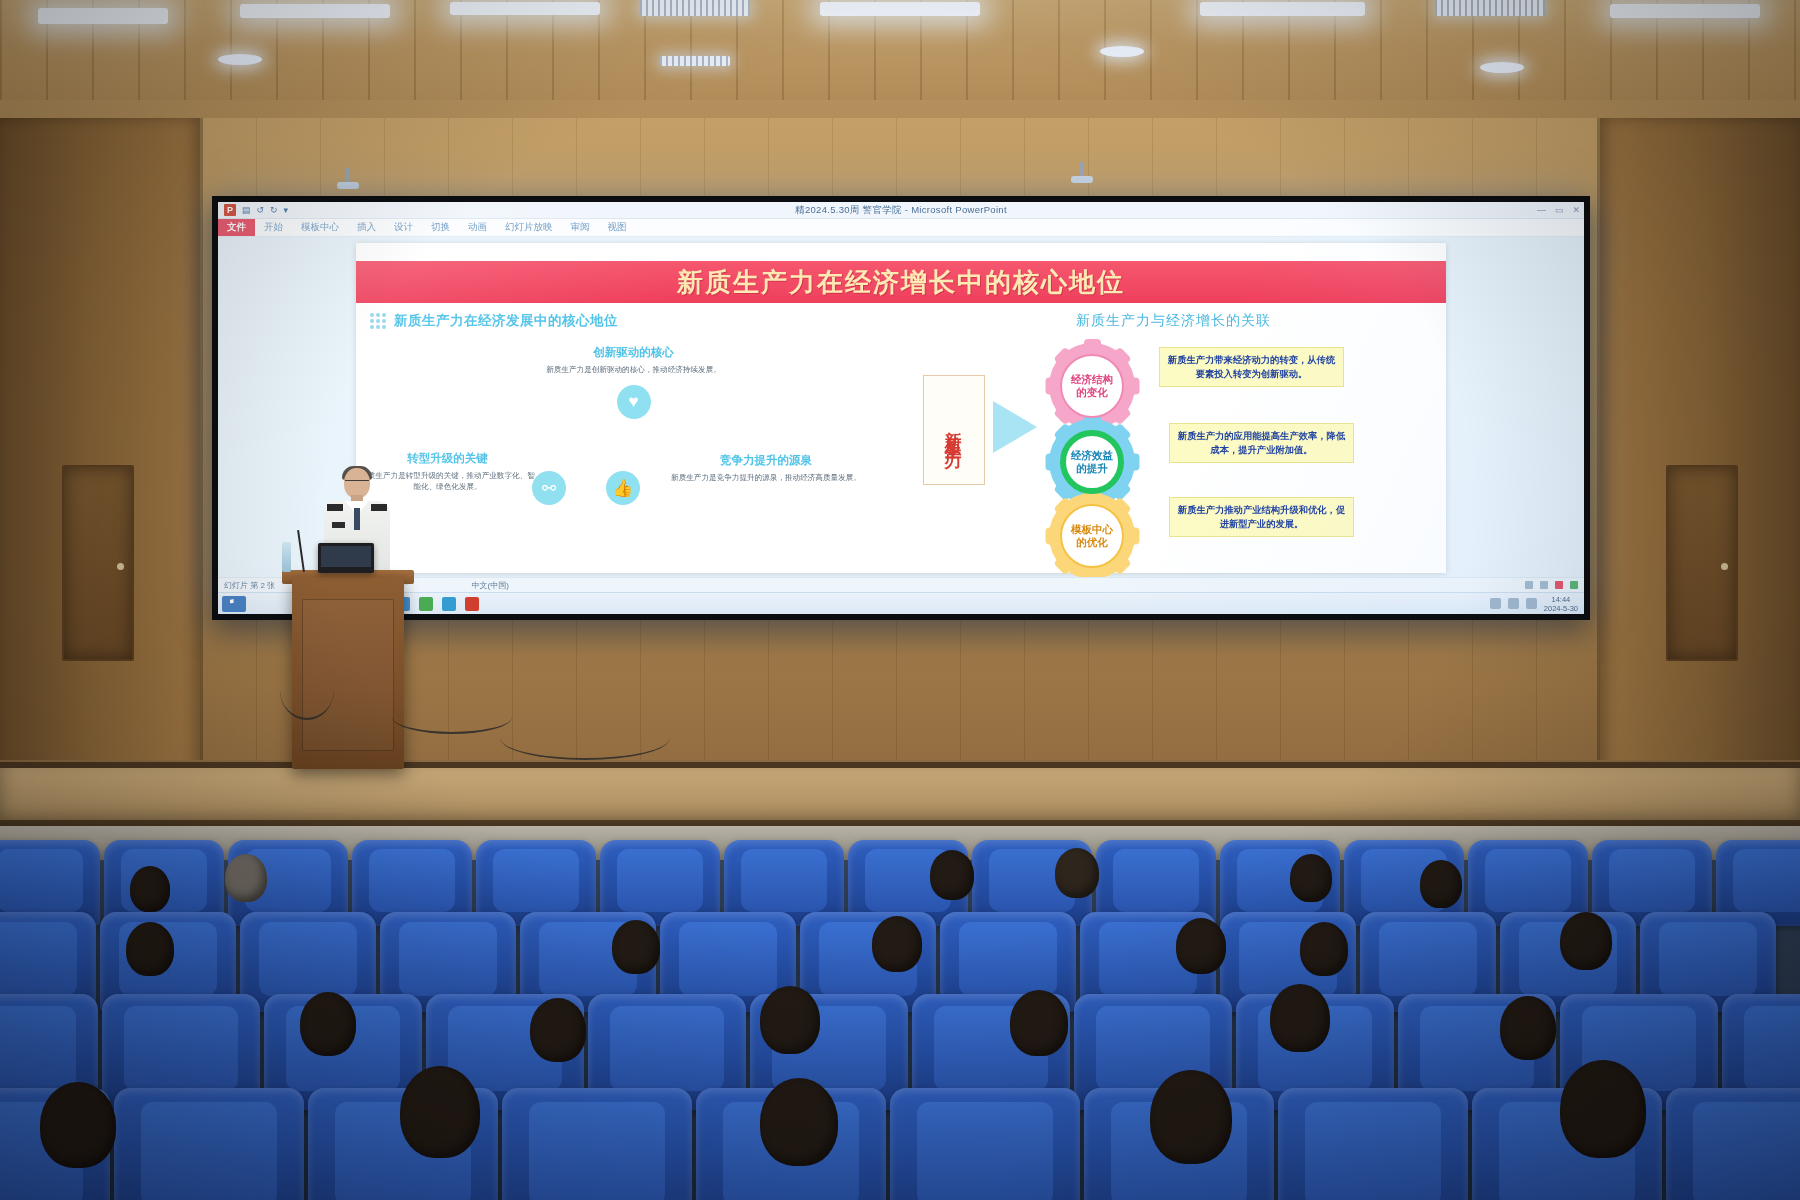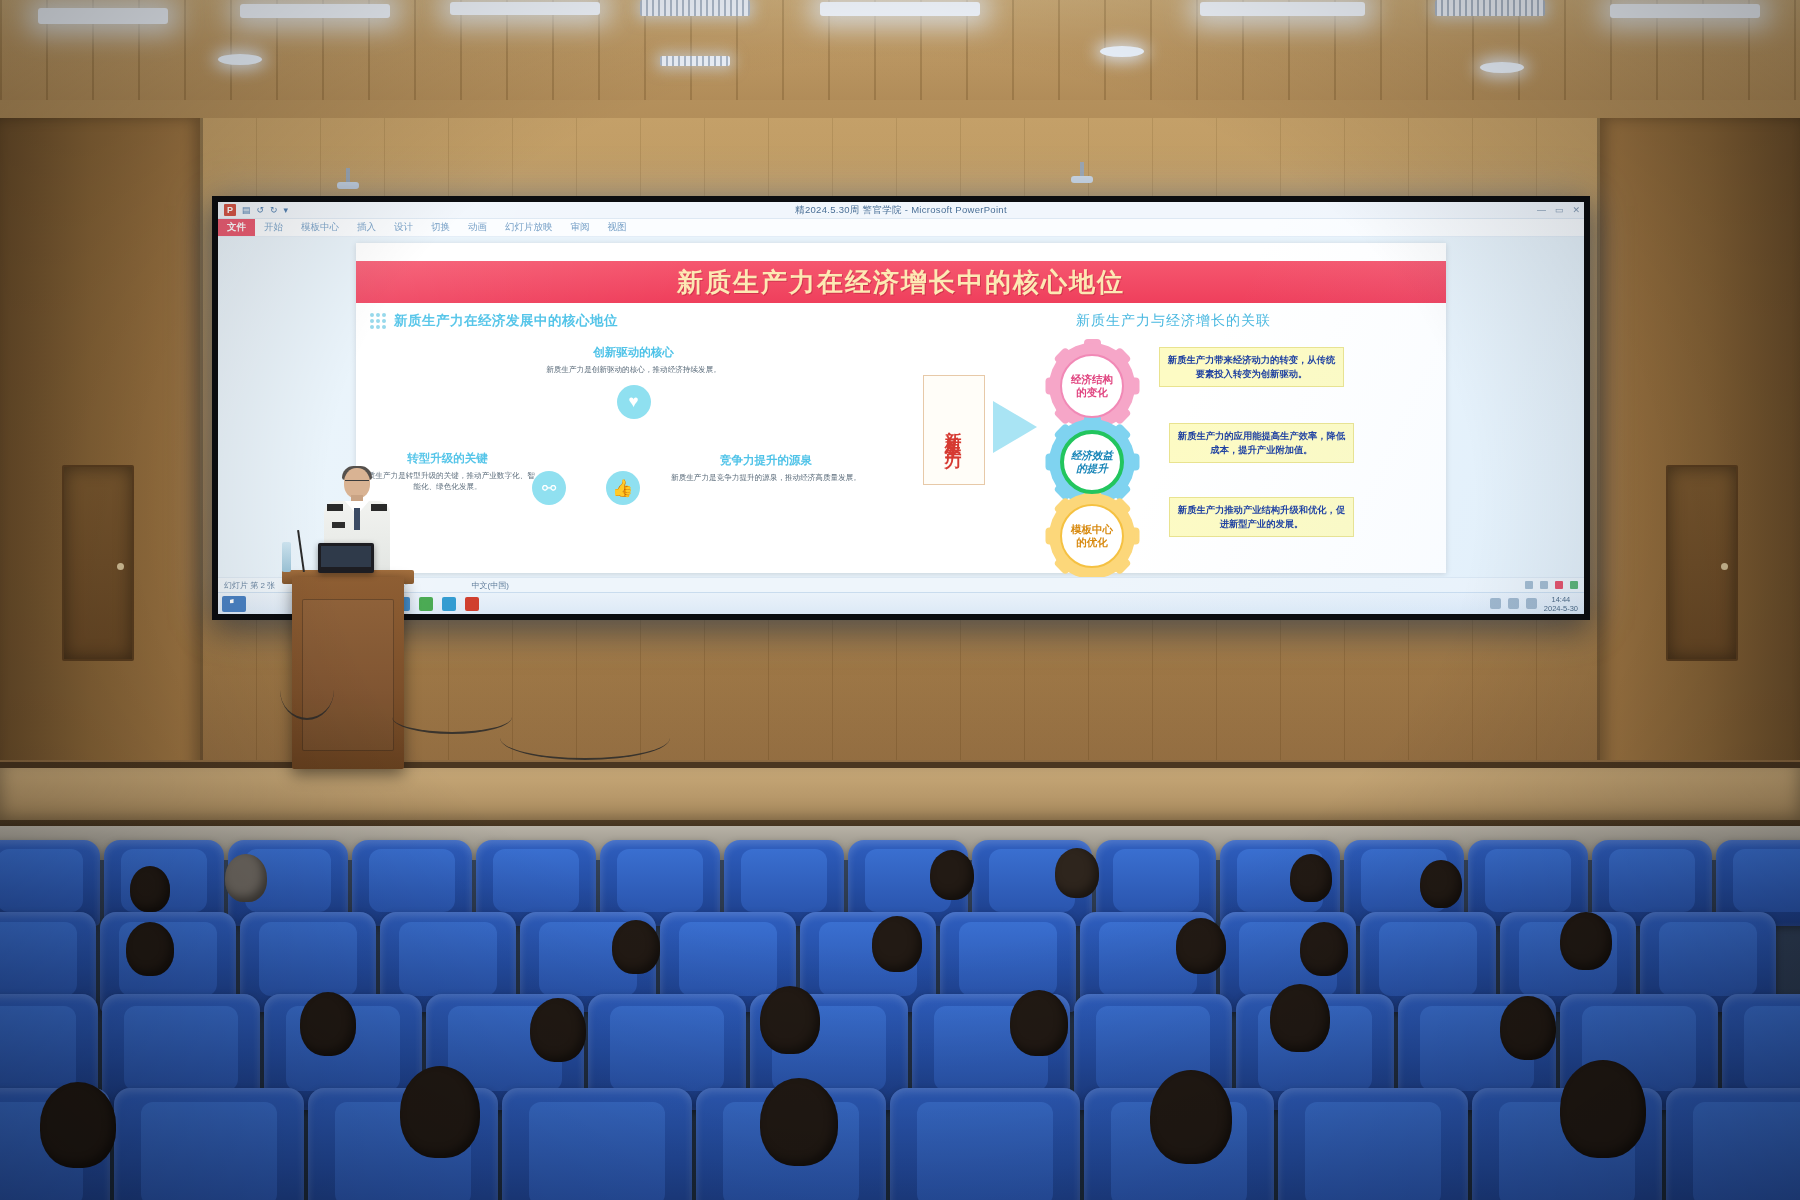--- a/index.html
+++ b/index.html
@@ -200,21 +200,21 @@
     position: absolute; left: 11px; top: 11px; right: 11px; bottom: 11px;
     border-radius: 50%; background: #fff;
     display: flex; flex-direction: column; align-items: center; justify-content: center;
     font-size: 10.5px; font-weight: bold; line-height: 1.25; z-index: 3;
   }
   .g1 { left: 148px; top: 40px; }
   .g1 .body, .g1 .tooth { background: #f6a6c8; }
   .g1 .hub { border: 2px solid #f189b6; color: #e0437f; }
   .g2 { left: 148px; top: 116px; }
   .g2 .body, .g2 .tooth { background: #7fd3f0; }
-  .g2 .hub { border: 4px solid #22c55e; color: #1a86b8; font-style: italic; }
+  .g2 .hub { border: 6px solid #22c55e; color: #1a86b8; }
   .g3 { left: 148px; top: 190px; }
   .g3 .body, .g3 .tooth { background: #fcd77a; }
   .g3 .hub { border: 2px solid #f5c142; color: #d88a10; }
 
   .note {
     position: absolute; width: 185px; background: #fdfbc4;
     border: 1px solid #e9e38f; padding: 5px 6px;
     font-family: "DejaVu Serif", serif; font-weight: bold;
     font-size: 9.3px; line-height: 1.5; color: #1d3fa0; text-align: center;
   }

